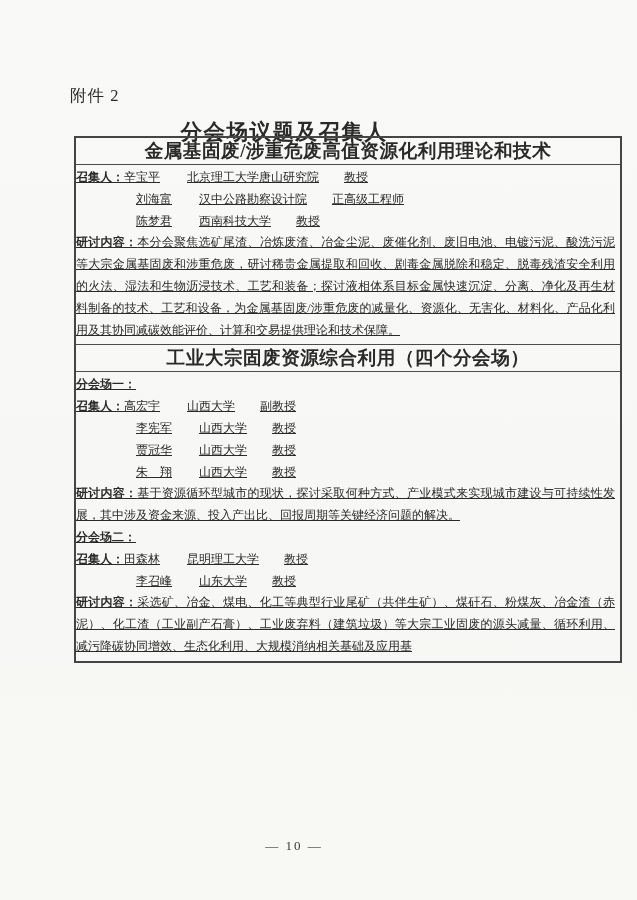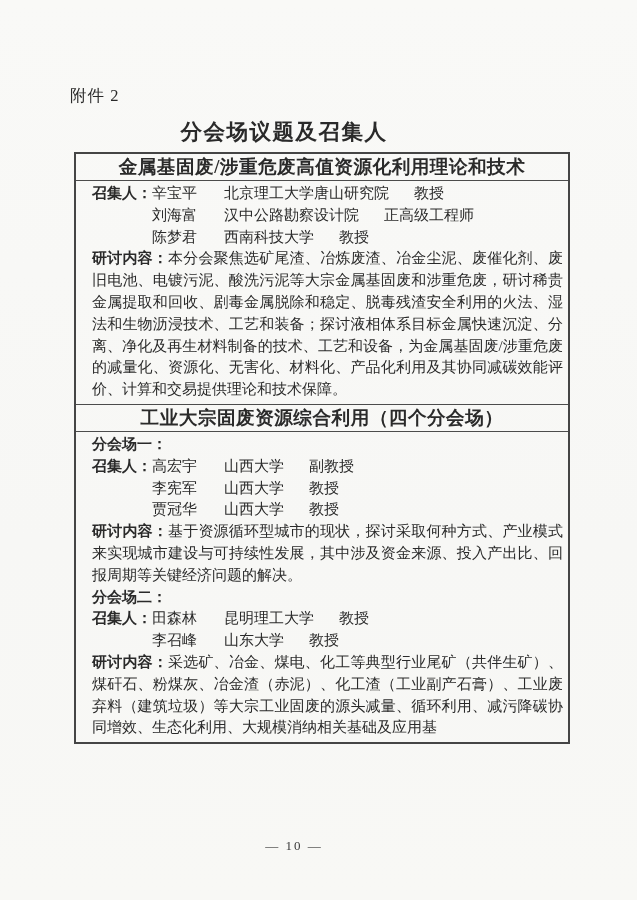--- a/index.html
+++ b/index.html
@@ -18,36 +18,37 @@
   .attachment {
     position: absolute; left: 70px; top: 85px;
     font-size: 16.5px; letter-spacing: 1px;
   }
   .doc-title {
     position: absolute; left: 0; top: 117px; width: 568px;
     margin: 0; text-align: center;
     font-size: 21.5px; font-weight: bold; letter-spacing: 1.5px;
   }
   .stable {
-    position: absolute; left: 74px; top: 152px; width: 496px;
+    position: absolute; left: 74px; top: 136px; width: 548px;
     border: 2px solid #454545;
     box-sizing: border-box;
     background: transparent;
   }
   .shead {
     text-align: center; font-weight: bold;
     font-size: 18.6px; line-height: 26px; height: 26px;
     border-bottom: 1.5px solid #4c4c4c;
     letter-spacing: 0.5px;
   }
   .shead.mid { border-top: 1.5px solid #4c4c4c; text-align: center; }
   .sbody {
-    padding: 2px 5px 3px 16px;
-    font-size: 15px; line-height: 21.8px;
+    padding: 2px 5px 3px 0;
+    font-size: 12px; line-height: 21.8px;
     text-align: left;
+    text-decoration: underline;
   }
   .lbl { font-weight: bold; }
   .cline { white-space: nowrap; }
   .cline.indent { padding-left: 60px; }
   .cname { margin-right: 27px; }
   .caff  { margin-right: 25px; }
   .topic { text-align: justify; text-justify: inter-character; }
   .sublabel { font-weight: bold; }
   .pagenum {
     position: absolute; left: 8px; top: 838px; width: 572px;
@@ -75,20 +76,21 @@
       <div class="topic"><span class="lbl">研讨内容：</span><span>本分会聚焦选矿尾渣、冶炼废渣、冶金尘泥、废催化剂、废旧电池、电镀污泥、酸洗污泥等大宗金属基固废和涉重危废，研讨稀贵金属提取和回收、剧毒金属脱除和稳定、脱毒残渣安全利用的火法、湿法和生物沥浸技术、工艺和装备；探讨液相体系目标金属快速沉淀、分离、净化及再生材料制备的技术、工艺和设备，为金属基固废/涉重危废的减量化、资源化、无害化、材料化、产品化利用及其协同减碳效能评价、计算和交易提供理论和技术保障。</span></div>
     </div>
 
     <div class="shead mid">工业大宗固废资源综合利用（四个分会场）</div>
 
     <div class="sbody">
       <div class="sublabel">分会场一：</div>
       <div class="cline"><span class="lbl">召集人：</span><span class="cname">高宏宇</span><span class="caff">山西大学</span><span class="ctitle">副教授</span></div>
       <div class="cline indent"><span class="cname">李宪军</span><span class="caff">山西大学</span><span class="ctitle">教授</span></div>
       <div class="cline indent"><span class="cname">贾冠华</span><span class="caff">山西大学</span><span class="ctitle">教授</span></div>
+      <div class="cline indent"><span class="cname">朱　翔</span><span class="caff">山西大学</span><span class="ctitle">教授</span></div>
       <div class="topic"><span class="lbl">研讨内容：</span><span>基于资源循环型城市的现状，探讨采取何种方式、产业模式来实现城市建设与可持续性发展，其中涉及资金来源、投入产出比、回报周期等关键经济问题的解决。</span></div>
 
       <div class="sublabel">分会场二：</div>
       <div class="cline"><span class="lbl">召集人：</span><span class="cname">田森林</span><span class="caff">昆明理工大学</span><span class="ctitle">教授</span></div>
       <div class="cline indent"><span class="cname">李召峰</span><span class="caff">山东大学</span><span class="ctitle">教授</span></div>
       <div class="topic"><span class="lbl">研讨内容：</span><span>采选矿、冶金、煤电、化工等典型行业尾矿（共伴生矿）、煤矸石、粉煤灰、冶金渣（赤泥）、化工渣（工业副产石膏）、工业废弃料（建筑垃圾）等大宗工业固废的源头减量、循环利用、减污降碳协同增效、生态化利用、大规模消纳相关基础及应用基</span></div>
     </div>
 
   </div>
 

